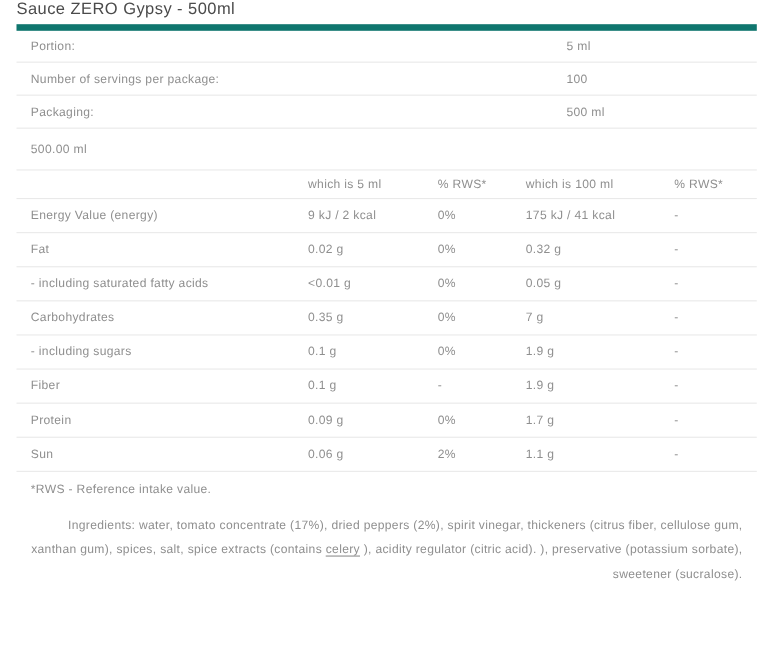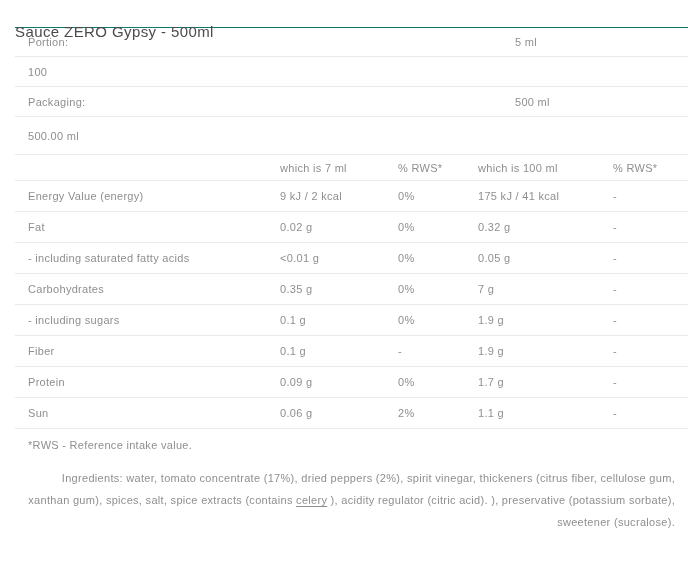--- a/index.html
+++ b/index.html
@@ -10,22 +10,22 @@
     font-size: 11px;
     letter-spacing: 0.3px;
     width: 695px;
     height: 588px;
     overflow: hidden;
   }
   .wrapper { margin-left: 15px; width: 673px; }
 
   .title-row {
     height: 28px;
-    border-bottom: 1px solid #0f766e;
-    padding-top: 23px;
+    border-bottom: 6px solid #0f766e;
+    padding-top: 0;
   }
   .page-title {
     font-size: 15px;
     font-weight: 500;
     color: #4b4b4b;
     letter-spacing: 0.4px;
   }
 
   .info-row {
     display: grid;
@@ -79,34 +79,35 @@
 
   <div class="title-row">
     <div class="page-title">Sauce ZERO Gypsy - 500ml</div>
   </div>
 
   <div class="info-row r1">
     <span>Portion:</span>
     <span>5 ml</span>
   </div>
   <div class="info-row r2">
+    <span>Number of servings per package:</span>
     <span>100</span>
   </div>
   <div class="info-row r3">
     <span>Packaging:</span>
     <span>500 ml</span>
   </div>
   <div class="info-row r4">
     <span>500.00 ml</span>
   </div>
 
 
   <div class="ntr-row header">
     <span></span>
-    <span>which is 7 ml</span>
+    <span>which is 5 ml</span>
     <span>% RWS*</span>
     <span>which is 100 ml</span>
     <span>% RWS*</span>
   </div>
 
   <div class="ntr-row">
     <span>Energy Value (energy)</span>
     <span>9 kJ / 2 kcal</span>
     <span>0%</span>
     <span>175 kJ / 41 kcal</span>

